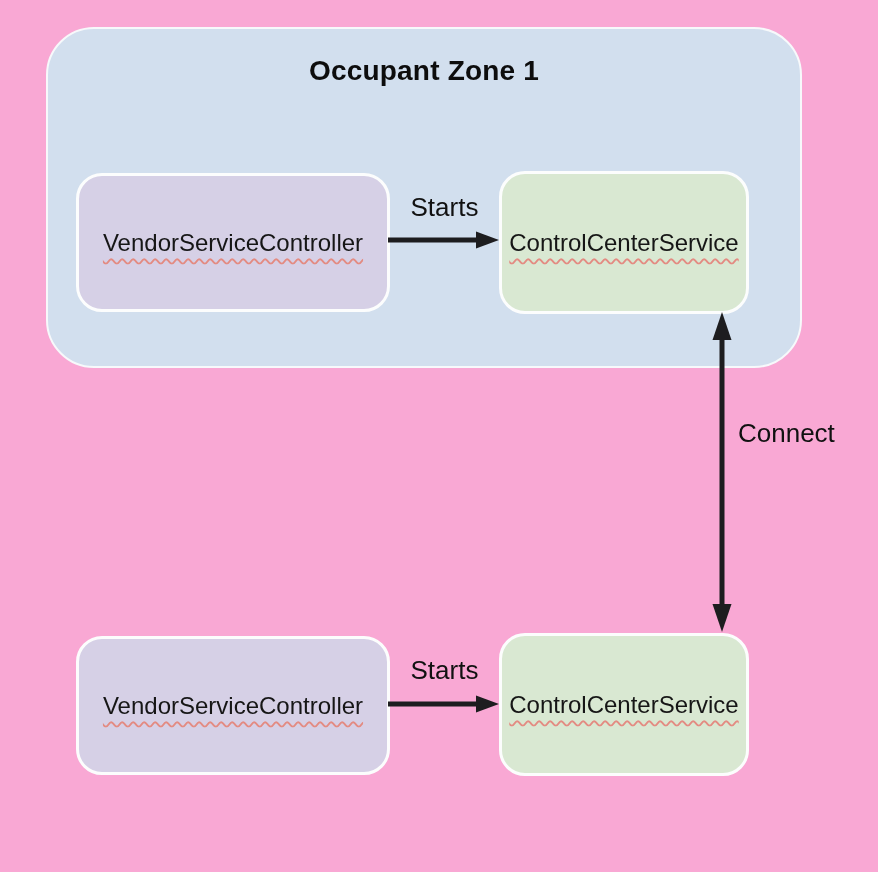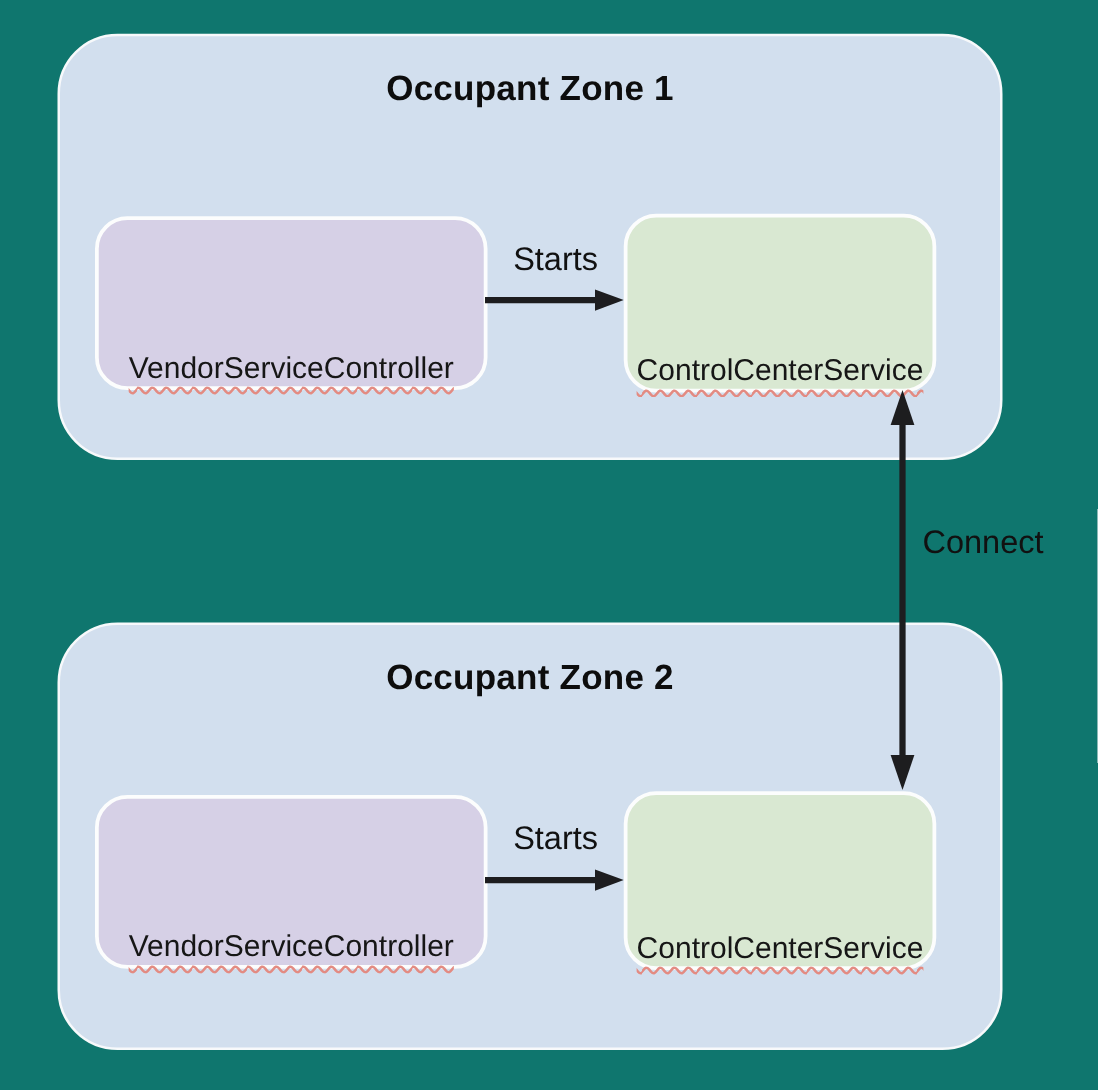--- a/index.html
+++ b/index.html
@@ -5,21 +5,21 @@
   * { margin: 0; padding: 0; box-sizing: border-box; }
   html, body { background: #eff0f2; }
   body {
     font-family: "Liberation Sans", "DejaVu Sans", sans-serif;
     color: #1d1d1f;
   }
   .canvas {
     position: relative;
     width: 878px;
     height: 872px;
-    background: #0f766e;
+    background: #f9a8d4;
     overflow: hidden;
   }
   .zone {
     position: absolute;
     left: 46px;
     width: 756px;
     background: #d2dfee;
     border: 2px solid #f7f9fb;
     border-radius: 48px;
   }
@@ -34,21 +34,21 @@
     font-size: 28px;
     font-weight: bold;
     color: #0d0d0d;
     letter-spacing: 0.2px;
   }
   .node {
     position: absolute;
     border: 3px solid #fcfdfd;
     border-radius: 26px;
     display: flex;
-    align-items: flex-end;
+    align-items: center;
     justify-content: center;
   }
   .node--controller { background: #d6d0e6; left: 76px;  width: 314px; height: 139px; }
   .node--service    { background: #d9e8d2; left: 499px; width: 250px; height: 143px; }
   .node--controller.row1 { top: 173px; }
   .node--service.row1    { top: 171px; }
   .node--controller.row2 { top: 636px; }
   .node--service.row2    { top: 633px; }
   .node-label {
     font-size: 24px;
@@ -77,23 +77,20 @@
 </style>
 </head>
 <body>
 
 <div class="canvas">
 
   <div class="zone zone--1">
     <div class="zone-title">Occupant Zone 1</div>
   </div>
 
-  <div class="zone zone--2">
-    <div class="zone-title">Occupant Zone 2</div>
-  </div>
 
   <div class="node node--controller row1">
     <span class="node-label">VendorServiceController</span>
   </div>
   <div class="node node--service row1">
     <span class="node-label">ControlCenterService</span>
   </div>
 
   <div class="node node--controller row2">
     <span class="node-label">VendorServiceController</span>

